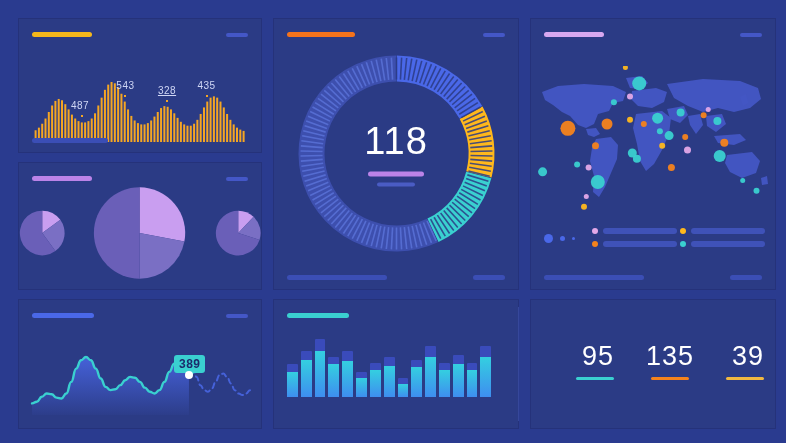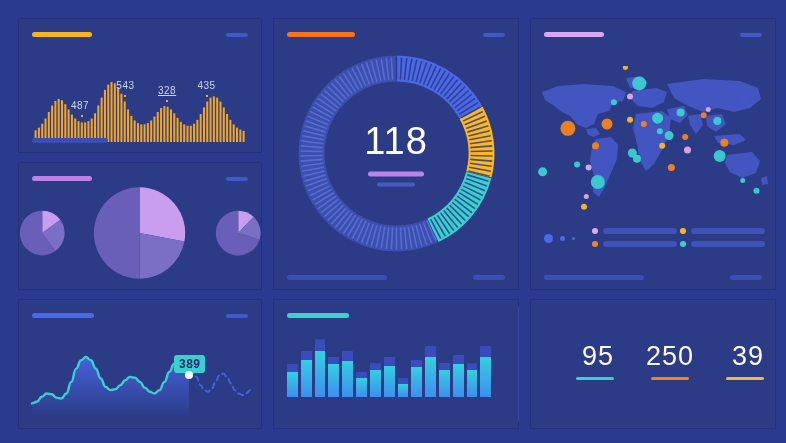--- a/index.html
+++ b/index.html
@@ -510,21 +510,21 @@
     <div class="bars-div"></div>
   </div>
 
   <div class="panel panel-kpi">
     <div class="kpis" id="kpi-holder">
         <div class="kpi">
           <div class="kpi-num">95</div>
           <div class="kpi-rule" style="background: rgb(58, 208, 208);"></div>
         </div>
         <div class="kpi">
-          <div class="kpi-num">250</div>
+          <div class="kpi-num">135</div>
           <div class="kpi-rule" style="background: rgb(245, 131, 28);"></div>
         </div>
         <div class="kpi">
           <div class="kpi-num">39</div>
           <div class="kpi-rule" style="background: rgb(240, 184, 64);"></div>
         </div>
       </div>
   </div>
 
 </div>

